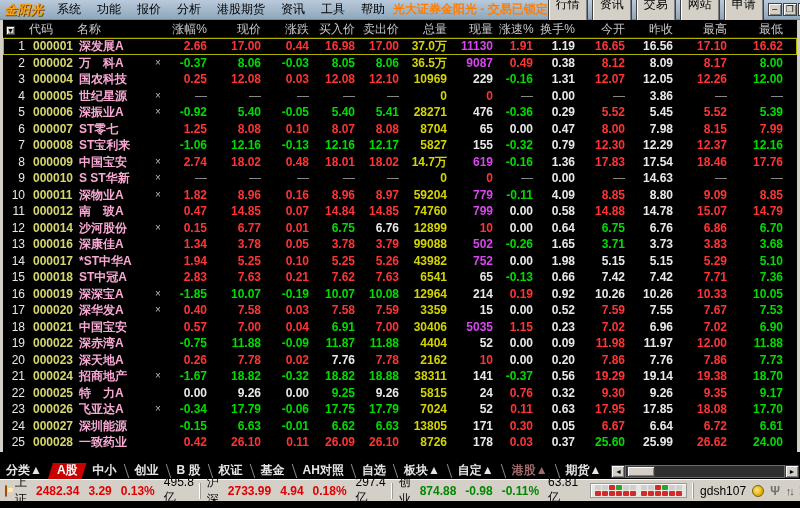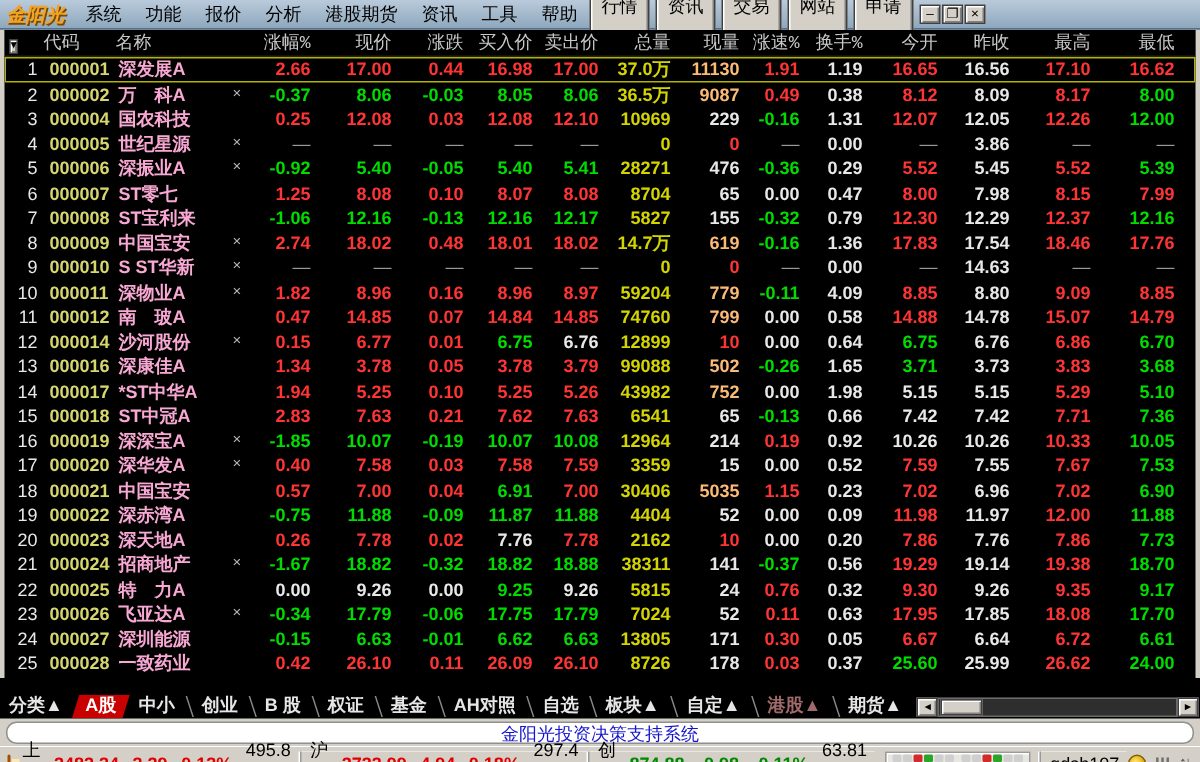--- a/index.html
+++ b/index.html
@@ -23,36 +23,36 @@
   .wc { width:14px; height:13px; font-size:9px; line-height:11px; text-align:center;
     background:#d4d0c8; border:1px solid #404040; color:#000;
     box-shadow:inset 1px 1px 0 #fff, inset -1px -1px 0 #808080; }
 
   
   .table-wrap { flex:0 0 432px; background:#000; border-left:3px solid #d4d0c8;
     border-right:3px solid #d4d0c8; overflow:hidden; }
   .grid17 { display:grid;
     grid-template-columns:26px 48px 74px 14px 48px 54px 48px 46px 44px 48px 46px 40px 42px 50px 48px 54px 56px; }
   .thead { height:18px; line-height:18px; font-size:12px; color:#c8c8c8; background:#000;
-    border-bottom:1px solid #222;font-family:Liberation Mono, monospace; }
+    border-bottom:1px solid #222; }
   .th { white-space:nowrap; overflow:hidden; }
   .th.num, .cell.num { text-align:right; padding-right:6px; }
   .dropdown-btn { width:18px; height:13px; margin:2px 0 0 3px; background:#d4d0c8;
     border:1px solid #404040; box-shadow:inset 1px 1px 0 #fff, inset -1px -1px 0 #808080;
     font-size:7px; line-height:11px; text-align:center; color:#000; }
   .tbody { height:413px; display:flex; flex-direction:column; }
   .row { flex:1 1 auto; font-size:12px; line-height:16.5px; white-space:nowrap; }
   .row.sel { box-shadow:inset 0 0 0 1px #b2b200; }
   .cell { overflow:hidden; white-space:nowrap; font-weight:bold; }
   .cell.seq { text-align:right; padding-right:4px; font-weight:normal; color:#e8e8e8; }
   .cell.code { color:#d6d66e; padding-left:4px; }
   .cell.name { color:#f9a8d4; padding-left:2px; }
   .cell.mark { color:#b8b8b8; font-weight:normal; font-size:10px; text-align:center; }
   .c-r { color:#ff3434; } .c-g { color:#00dc00; } .c-w { color:#e8e8e8; }
-  .c-y { color:#d4d400; } .c-m { color:#fdba74; } .c-d { color:#9a9a9a; font-weight:normal; }
+  .c-y { color:#d4d400; } .c-m { color:#d946ef; } .c-d { color:#9a9a9a; font-weight:normal; }
 
   
   .tabbar { flex:0 0 16px; background:#000; display:flex; align-items:stretch; font-size:12px;
     color:#e6e6e6; overflow:hidden;margin-top:11px; }
   .tab { padding:0 6px; line-height:15px; font-weight:bold; white-space:nowrap; position:relative; }
   .tab.sel { background:#c80000; color:#fff;
     clip-path:polygon(5px 0,100% 0,calc(100% - 5px) 100%,0 100%); padding:0 9px; }
   .tab.dim { color:#a06a6a; }
   .tab-div { width:6px; position:relative; }
   .tab-div::before { content:""; position:absolute; top:1px; bottom:1px; left:3px; width:1px;
@@ -103,20 +103,21 @@
     <nav class="menubar">
         <span class="menu-item">系统</span>
         <span class="menu-item">功能</span>
         <span class="menu-item">报价</span>
         <span class="menu-item">分析</span>
         <span class="menu-item">港股期货</span>
         <span class="menu-item">资讯</span>
         <span class="menu-item">工具</span>
         <span class="menu-item">帮助</span>
       </nav>
+    <span class="wtitle">光大证券金阳光 - 交易已锁定</span>
     <div class="tb-buttons">
         <span class="tbtn">行情</span>
         <span class="tbtn">资讯</span>
         <span class="tbtn">交易</span>
         <span class="tbtn">网站</span>
         <span class="tbtn">申请</span>
       </div>
     <div class="win-controls">
         <span class="wc">–</span>
         <span class="wc">❐</span>
@@ -651,23 +652,20 @@
       </span>
     <div class="hscroll">
       <span class="sb-btn">◄</span>
       <span class="sb-track">
         <span class="sb-thumb"></span>
       </span>
       <span class="sb-btn">►</span>
     </div>
   </div>
 
-  <div class="infobar">
-    <div class="info-pill">金阳光投资决策支持系统</div>
-  </div>
 
   <div class="statusbar">
     <span class="app-ico"></span>
     <span id="indices-host" style="display:flex;align-items:center">
         <div class="seg">
           <span>上证</span>
           <span class="idx-val up">2482.34</span>
           <span class="idx-val up">3.29</span>
           <span class="idx-val up">0.13%</span>
           <span>495.8亿</span>

